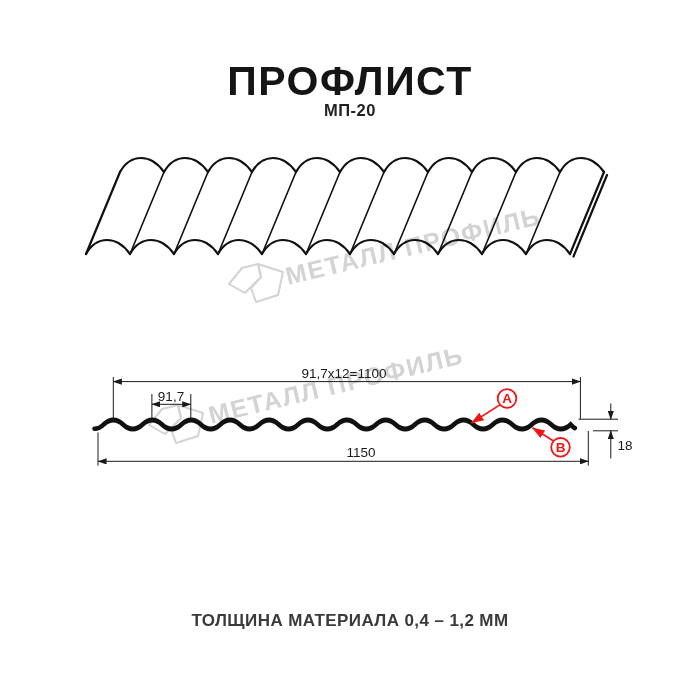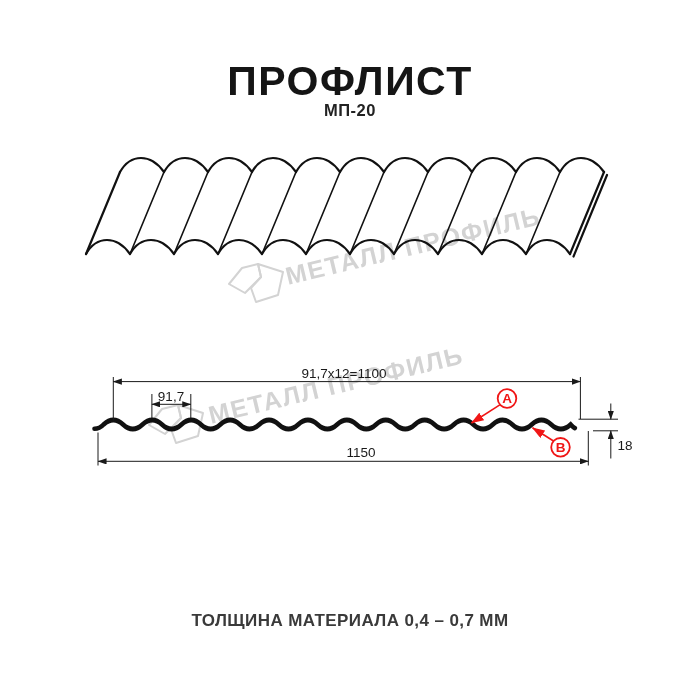--- a/index.html
+++ b/index.html
@@ -124,13 +124,13 @@
     </g>
 
     <g>
       <line x1="553.5" y1="441" x2="532.5" y2="427.8" stroke="#f01616" stroke-width="1.6" marker-end="url(#mkr)"></line>
       <circle cx="560.5" cy="447.3" r="9.3" fill="#ffffff" stroke="#f01616" stroke-width="1.8"></circle>
       <text class="callout-text" x="560.5" y="452" text-anchor="middle">B</text>
     </g>
   </g>
 </svg>
 
-<div class="footer-note">ТОЛЩИНА МАТЕРИАЛА 0,4 – 0,7 ММ</div>
+<div class="footer-note">ТОЛЩИНА МАТЕРИАЛА 0,4 – 1,2 ММ</div>
 
 </body></html>

